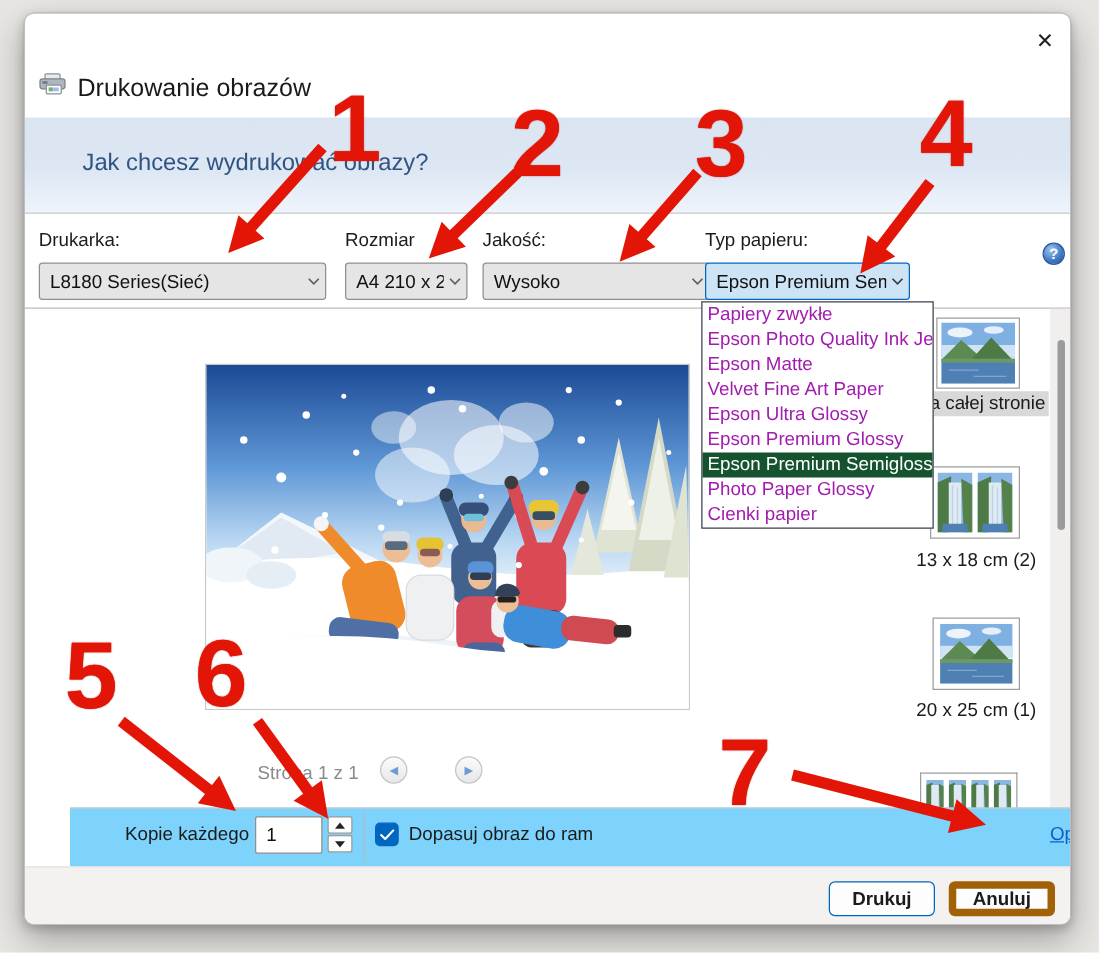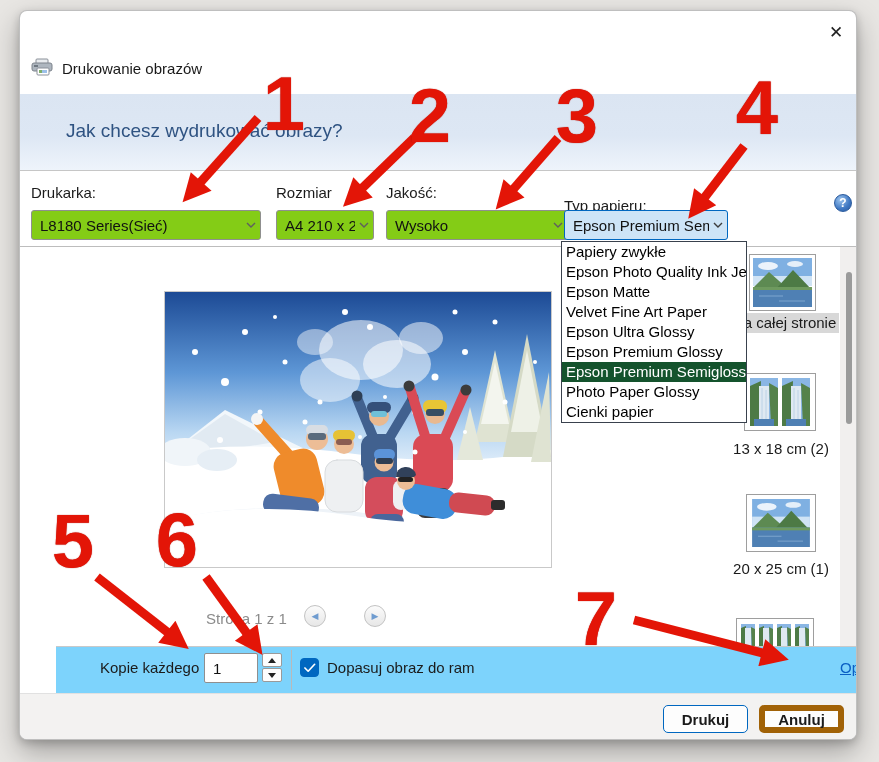--- a/index.html
+++ b/index.html
@@ -8,29 +8,29 @@
 
   
   .dialog{position:absolute;left:19px;top:10px;width:838px;height:730px;background:#fff;
     border:1px solid rgba(0,0,0,.25);border-radius:8px;overflow:hidden;
     box-shadow:0 12px 28px rgba(0,0,0,.30),0 3px 8px rgba(0,0,0,.18);box-sizing:border-box;}
   .abs{position:absolute;}
 
   .close-btn{left:803px;top:8px;width:26px;height:26px;display:flex;align-items:center;justify-content:center;
     font-size:17px;color:#222;cursor:pointer;border-radius:5px;}
   .title-row-icon{left:11px;top:47px;width:24px;height:19px;}
-  .window-title{left:42px;top:49px;font-size:15px;color:#191919;white-space:nowrap;}
+  .window-title{left:42px;top:49px;font-size:20px;color:#191919;white-space:nowrap;}
 
   .header-band{left:0;top:83px;width:838px;height:76px;
     background:linear-gradient(180deg,#dbe5f2 0%,#dde7f4 55%,#eef4fb 100%);
     border-bottom:1px solid #c6c6c6;}
   .header-q{position:absolute;left:46px;top:26px;font-size:19px;color:#2f5382;white-space:nowrap;}
 
   .ctl-label{top:173px;font-size:15px;color:#1b1b1b;white-space:nowrap;}
-  .combo{top:199px;height:30px;background:#84cc16;border:1px solid #8f8f8f;border-radius:3px;box-sizing:border-box;
+  .combo{top:199px;height:30px;background:#e5e5e5;border:1px solid #8f8f8f;border-radius:3px;box-sizing:border-box;
     display:flex;align-items:center;cursor:pointer;}
   .combo .val{flex:1;font-size:15px;color:#111;padding-left:8px;white-space:nowrap;overflow:hidden;}
   .combo .chev{width:18px;display:flex;justify-content:center;flex-shrink:0;}
   .combo.focused{background:#cde4f7;border:1px solid #0067c0;}
 
   .help-circle{left:814px;top:183px;width:18px;height:18px;border-radius:50%;
     background:radial-gradient(circle at 35% 30%,#9cc4ee,#3e77c2 60%,#2a5a9d);
     border:1px solid #2a5a9d;box-sizing:border-box;color:#fff;font-size:12px;font-weight:bold;
     display:flex;align-items:center;justify-content:center;cursor:pointer;}
 
@@ -38,21 +38,21 @@
 
   .preview-box{left:144px;top:280px;width:386px;height:275px;border:1px solid #c9c9c9;background:#fff;box-sizing:content-box;}
 
   .pager-text{left:186px;top:599px;font-size:15px;color:#8b8b8b;white-space:nowrap;}
   .nav-circle{top:594px;width:22px;height:22px;border-radius:50%;border:1px solid #c3c3c3;box-sizing:border-box;
     background:linear-gradient(#fbfbfb,#e7e7e7);display:flex;align-items:center;justify-content:center;
     font-size:9px;color:#6f9cd0;cursor:pointer;}
 
   
   .paper-list{left:541px;top:230px;width:186px;background:#fff;border:1px solid #39414d;z-index:20;box-sizing:border-box;}
-  .menu-item{height:20px;line-height:20px;font-size:15px;color:#000000;padding-left:4px;white-space:nowrap;overflow:hidden;cursor:pointer;}
+  .menu-item{height:20px;line-height:20px;font-size:15px;color:#a21caf;padding-left:4px;white-space:nowrap;overflow:hidden;cursor:pointer;}
   .menu-item.selected{background:#14532d;color:#fff;}
 
   
   .thumb-frame{background:#fff;border:1px solid #9e9e9e;box-sizing:border-box;display:flex;align-items:center;justify-content:center;gap:4px;}
   .side-label{font-size:15px;color:#1a1a1a;text-align:center;white-space:nowrap;overflow:hidden;}
   .side-label.selected{background:#d8d8d8;}
   .scroll-track{left:820px;top:236px;width:18px;height:400px;background:#f1efee;cursor:pointer;}
   .scroll-thumb{position:absolute;left:6px;top:25px;width:6px;height:152px;background:#9b9b9b;border-radius:3px;cursor:grab;}
 
   
@@ -106,21 +106,21 @@
     </div>
     <div class="abs window-title">Drukowanie obrazów</div>
 
     <div class="abs header-band">
       <div class="header-q">Jak chcesz wydrukować obrazy?</div>
     </div>
 
     <div class="abs ctl-label" style="left:11px;">Drukarka:</div>
     <div class="abs ctl-label" style="left:256px;">Rozmiar</div>
     <div class="abs ctl-label" style="left:366px;">Jakość:</div>
-    <div class="abs ctl-label" style="left:544px;margin-top:13px;">Typ papieru:</div>
+    <div class="abs ctl-label" style="left:544px;">Typ papieru:</div>
 
     <div class="abs combo" style="left:11px;width:230px;">
       <span class="val">L8180 Series(Sieć)</span>
       <span class="chev">
         <svg width="10" height="6" viewBox="0 0 10 6">
             <polyline points="1,1 5,5 9,1" fill="none" stroke="#5f5f5f" stroke-width="1.4"></polyline>
           </svg>
       </span>
     </div>
     <div class="abs combo" style="left:256px;width:98px;">

